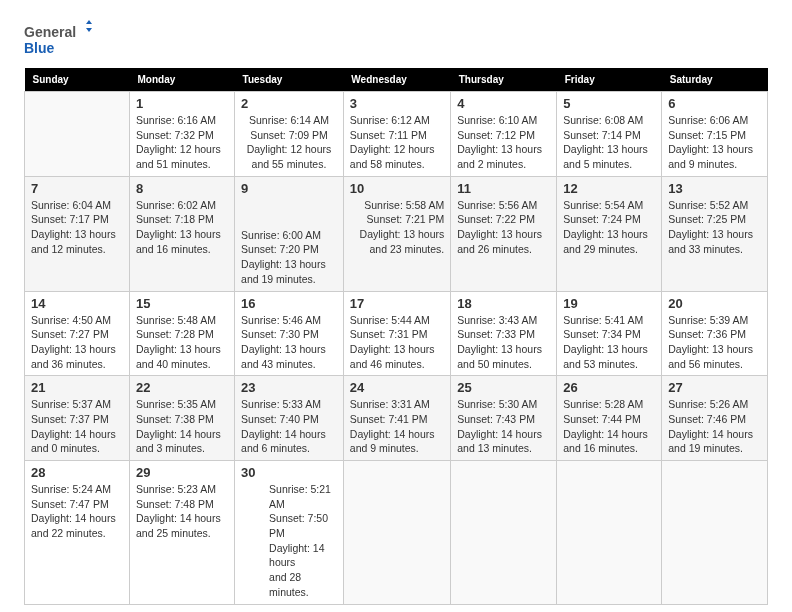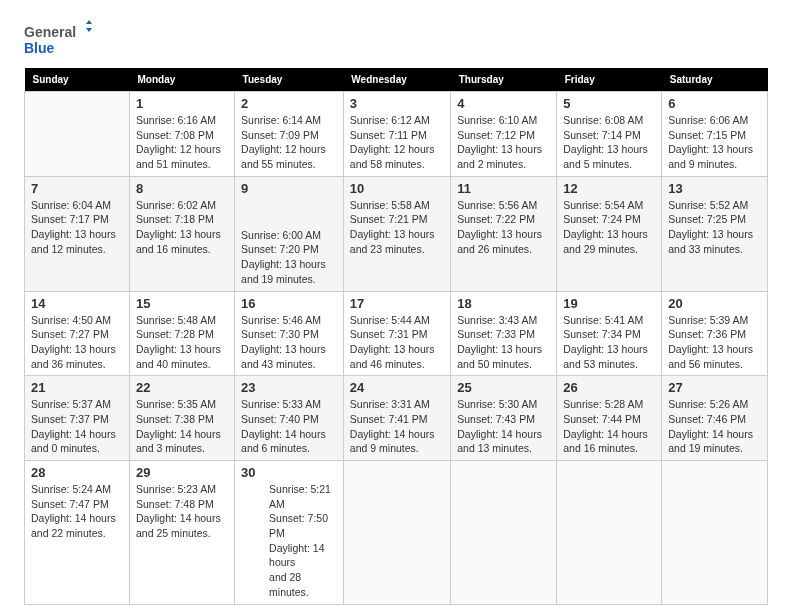--- a/index.html
+++ b/index.html
@@ -108,27 +108,27 @@
         <th>Friday</th>
         <th>Saturday</th>
       </tr>
   </thead>
   <tbody id="calendar-body">
       <tr>
         <td class="empty-cell"></td>
         <td>
           <span class="day-number">1</span>
           <div class="day-info" style="white-space: pre-line;">Sunrise: 6:16 AM
-Sunset: 7:08 PM
+Sunset: 7:32 PM
 Daylight: 12 hours
 and 51 minutes.</div>
         </td>
         <td>
           <span class="day-number">2</span>
-          <div class="day-info" style="white-space: pre-line;">Sunrise: 6:14 AM
+          <div class="day-info" style="white-space: pre-line; text-align: center;">Sunrise: 6:14 AM
 Sunset: 7:09 PM
 Daylight: 12 hours
 and 55 minutes.</div>
         </td>
         <td>
           <span class="day-number">3</span>
           <div class="day-info" style="white-space: pre-line;">Sunrise: 6:12 AM
 Sunset: 7:11 PM
 Daylight: 12 hours
 and 58 minutes.</div>
@@ -172,21 +172,21 @@
         </td>
         <td>
           <span class="day-number">9</span>
           <div class="day-info" style="white-space: pre-line; margin-top: 32px;">Sunrise: 6:00 AM
 Sunset: 7:20 PM
 Daylight: 13 hours
 and 19 minutes.</div>
         </td>
         <td>
           <span class="day-number">10</span>
-          <div class="day-info" style="white-space: pre-line;">Sunrise: 5:58 AM
+          <div class="day-info" style="white-space: pre-line; text-align: right;">Sunrise: 5:58 AM
 Sunset: 7:21 PM
 Daylight: 13 hours
 and 23 minutes.</div>
         </td>
         <td>
           <span class="day-number">11</span>
           <div class="day-info" style="white-space: pre-line;">Sunrise: 5:56 AM
 Sunset: 7:22 PM
 Daylight: 13 hours
 and 26 minutes.</div>

